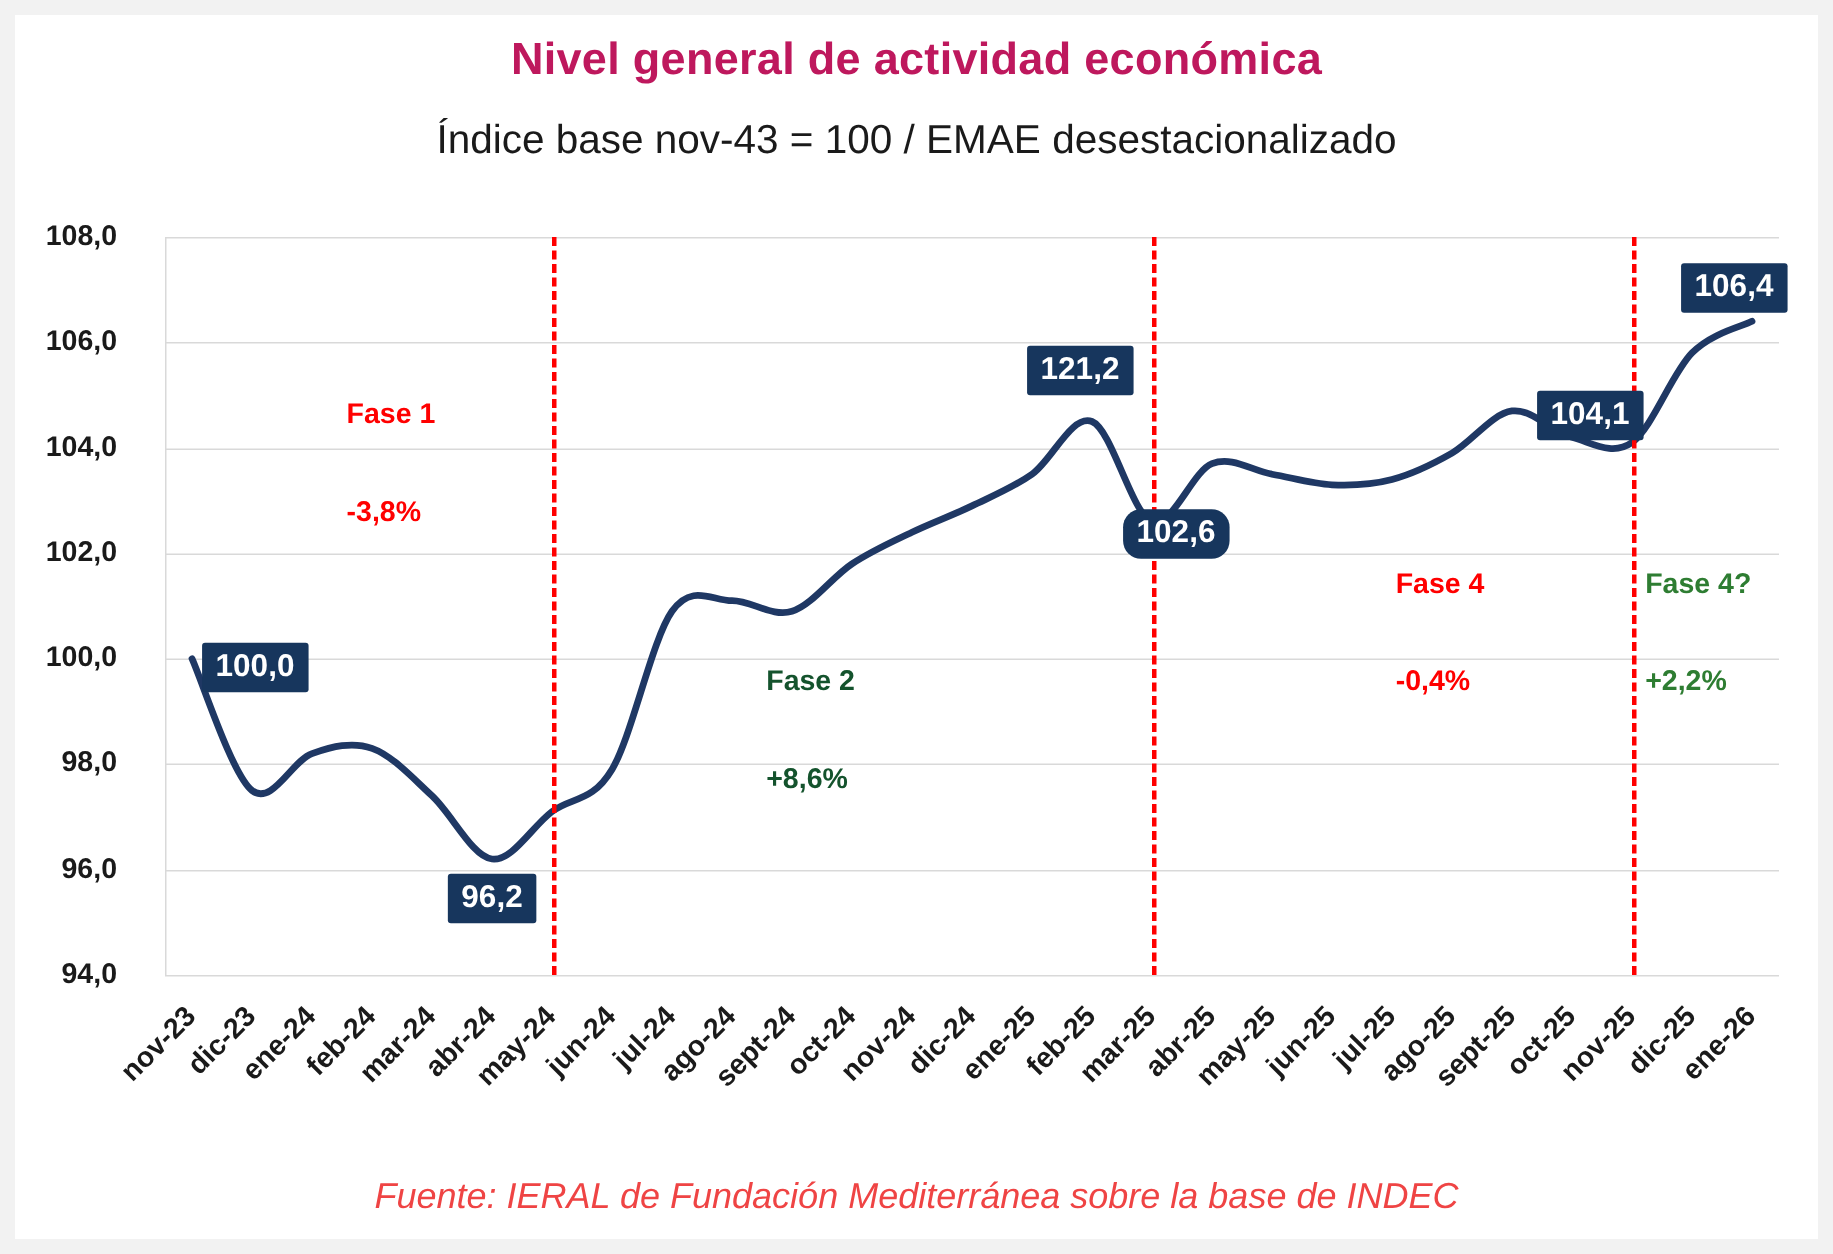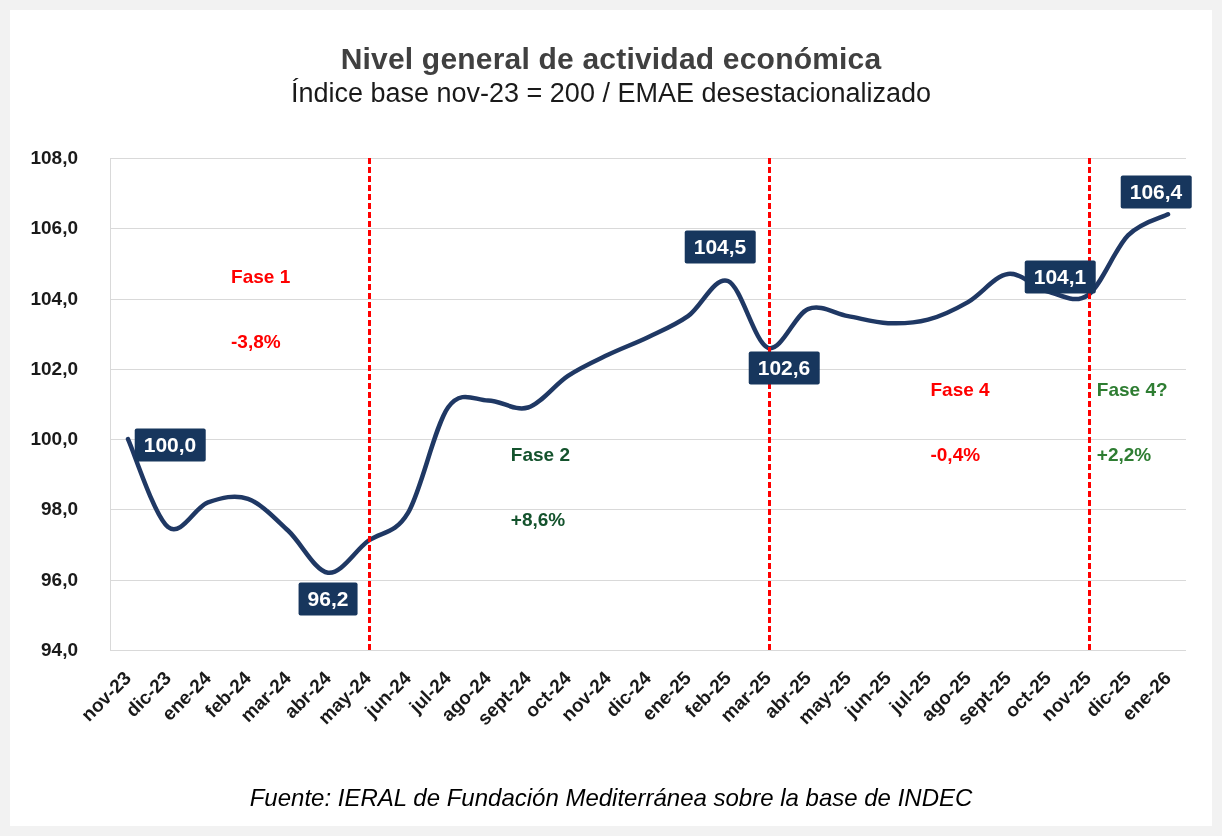--- a/index.html
+++ b/index.html
@@ -15,48 +15,48 @@
     width: 1222px;
     height: 836px;
     background: #ffffff;
     margin: 0 auto;
     overflow: hidden;
     box-sizing: border-box;
     border: 10px solid #f2f2f2;
   }
   .title {
     position: absolute;
-    top: 32px;
+    top: 13px;
     left: 0;
     width: 1202px;
     text-align: center;
     font-size: 30px;
     font-weight: bold;
-    color: #404040;
+    color: #be185d;
     letter-spacing: 0.2px;
   }
   .subtitle {
     position: absolute;
     top: 68px;
     left: 0;
     width: 1202px;
     text-align: center;
     font-size: 27px;
     font-weight: normal;
     color: #1a1a1a;
   }
   .source {
     position: absolute;
     bottom: 14px;
     left: 0;
     width: 1202px;
     text-align: center;
     font-size: 24px;
     font-style: italic;
-    color: #000000;
+    color: #ef4444;
   }
   #plot-area {
     position: absolute;
     left: 100px;
     top: 148px;
     width: 1076px;
     height: 492px;
   }
   .gridline {
     position: absolute;
@@ -119,21 +119,21 @@
     transform: translate(-50%, -50%);
   }
   svg.series { position: absolute; left: 0; top: 0; overflow: visible; }
 </style>
 </head>
 <body>
 
 <div id="page">
 
   <div class="title">Nivel general de actividad económica</div>
-  <div class="subtitle">Índice base nov-23 = 200 / EMAE desestacionalizado</div>
+  <div class="subtitle">Índice base nov-43 = 100 / EMAE desestacionalizado</div>
 
   <div id="plot-area">
     <div class="axis-left-line"></div>
     <div id="gridlines">
         <div class="gridline" style="top: 492px;"></div>
         <div class="gridline" style="top: 421.714px;"></div>
         <div class="gridline" style="top: 351.429px;"></div>
         <div class="gridline" style="top: 281.143px;"></div>
         <div class="gridline" style="top: 210.857px;"></div>
         <div class="gridline" style="top: 140.571px;"></div>
@@ -189,21 +189,21 @@
       </div>
     <div id="phases">
         <div class="phase" style="left: 150.64px; top: 108.24px; color: rgb(255, 0, 0); transform: translateX(-50%);"><span>Fase 1</span><span class="pct">-3,8%</span></div>
         <div class="phase" style="left: 430.4px; top: 286px; color: #14532d; transform: translateX(-50%);"><span>Fase 2</span><span class="pct">+8,6%</span></div>
         <div class="phase" style="left: 850.04px; top: 221.4px; color: rgb(255, 0, 0); transform: translateX(-50%);"><span>Fase 4</span><span class="pct">-0,4%</span></div>
         <div class="phase" style="left: 1022.2px; top: 221.4px; color: rgb(46, 125, 50); transform: translateX(-50%);"><span>Fase 4?</span><span class="pct">+2,2%</span></div>
       </div>
     <div id="point-labels">
         <div class="label-box" style="left: 60px; top: 287.143px;">100,0</div>
         <div class="label-box" style="left: 218px; top: 440.686px;">96,2</div>
-        <div class="label-box" style="left: 610px; top: 89px;">104,5</div>
-        <div class="label-box" style="left: 674px; top: 210px;">102,6</div>
+        <div class="label-box" style="left: 610px; top: 89px;">121,2</div>
+        <div class="label-box" style="left: 674px; top: 198px; border-radius: 12px;">102,6</div>
         <div class="label-box" style="left: 950px; top: 119.057px; text-align: center;">104,1</div>
         <div class="label-box" style="left: 1046px; top: 34.2286px;">106,4</div>
       </div>
   </div>
 
   <div class="source">Fuente: IERAL de Fundación Mediterránea sobre la base de INDEC</div>
 </div>
 
 </body></html>

